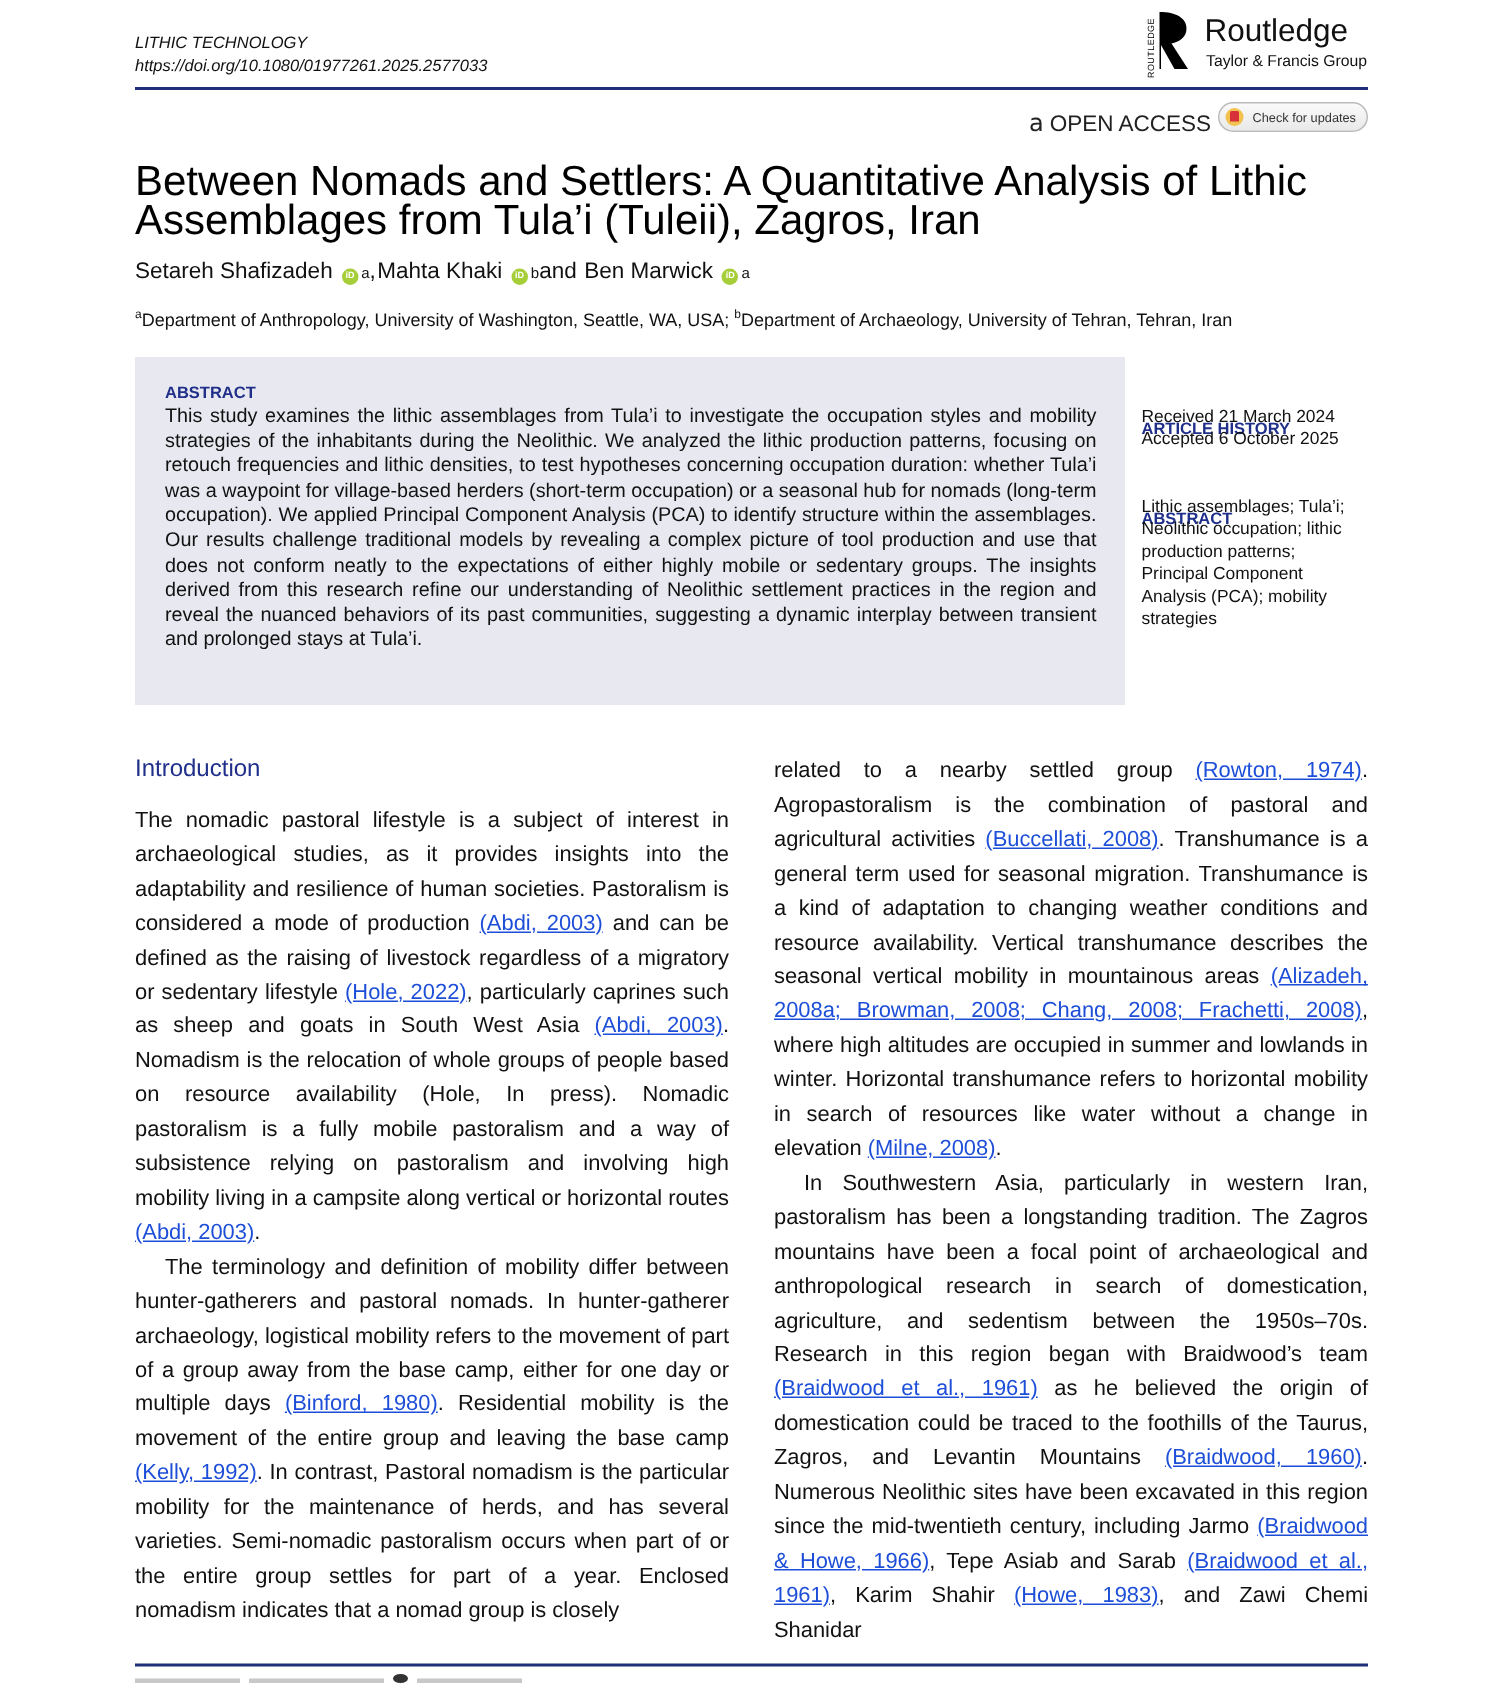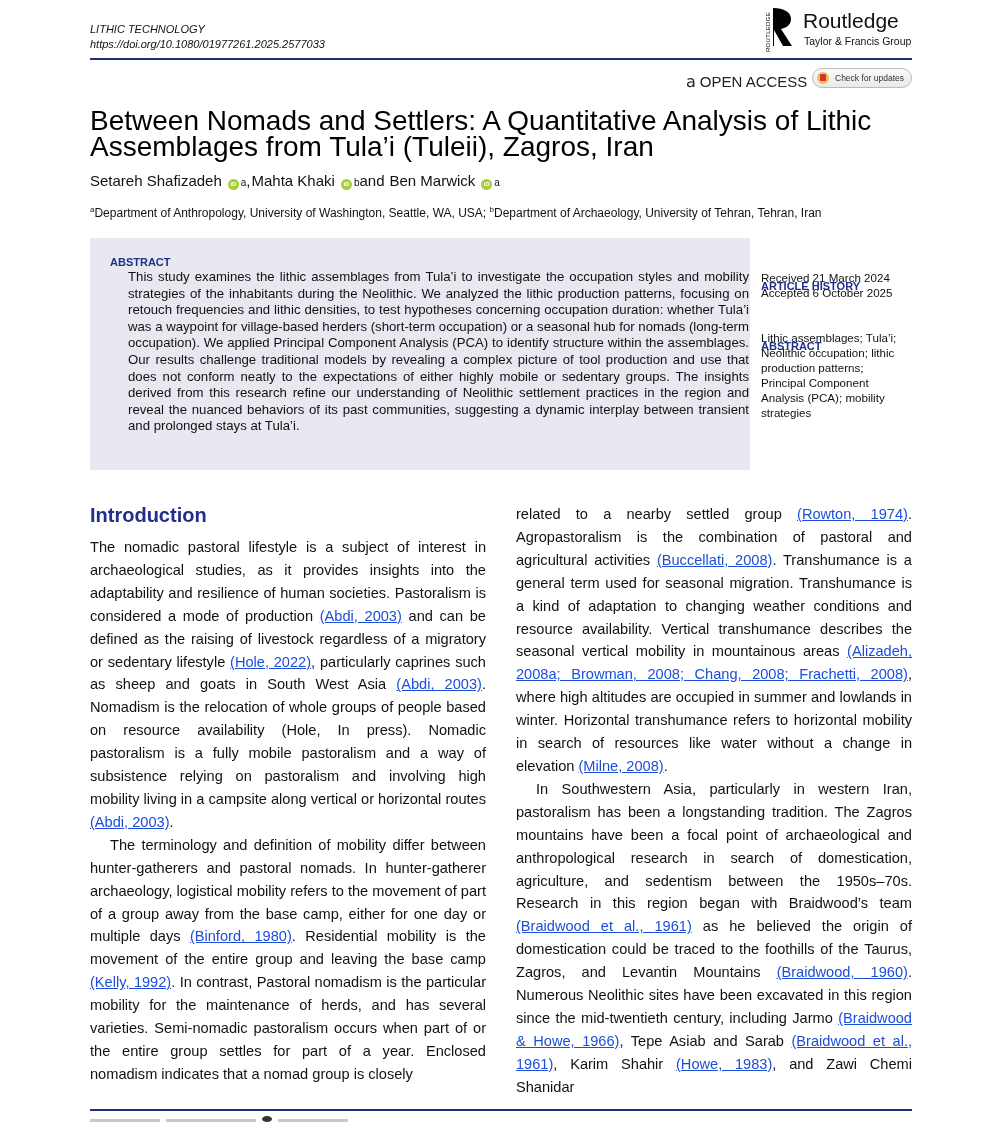--- a/index.html
+++ b/index.html
@@ -28,26 +28,26 @@
   .authors { left: 90px; top: 172px; font-size: 15px; color: #111; display: flex; align-items: baseline; }
   .orcid { display: inline-block; width: 11px; height: 11px; border-radius: 50%; background: #a6ce39; color: #fff;
            font-size: 6px; line-height: 11px; text-align: center; font-weight: bold; margin: 0 2px 0 6px; vertical-align: middle; }
   .sup { font-size: 10px; vertical-align: super; line-height: 0; }
   .affil { left: 90px; top: 206px; font-size: 12px; color: #111; white-space: nowrap; }
   .affil .s { font-size: 8px; vertical-align: super; line-height: 0; }
 
   
   .abox { left: 90px; top: 238px; width: 660px; height: 232px; background: #e8e9f0; }
   .abs-head { left: 110px; top: 256px; font-size: 11px; font-weight: bold; color: #1f2f8a; }
-  .abs-text { left: 128px; top: 269px; width: 621px; font-size: 13.2px; line-height: 16.6px; text-align: justify; color: #111; }
+  .abs-text { left: 110px; top: 269px; width: 621px; font-size: 13.2px; line-height: 16.6px; text-align: justify; color: #111; }
   .side-head { left: 761px; font-size: 11px; font-weight: bold; color: #1f2f8a; margin-top: 24px; }
   .side-text { left: 761px; width: 150px; font-size: 11.6px; line-height: 15px; color: #111; }
 
   
-  .intro-h { left: 90px; top: 504px; font-size: 20px; font-weight: bold; color: #1f2f8a; }
+  .intro-h { left: 90px; top: 504px; font-size: 16px; font-weight: normal; color: #1f2f8a; }
   .col { font-size: 14.6px; line-height: 22.9px; text-align: justify; color: #111; width: 396px; }
   .col p { margin: 0; }
   .col p.ind { text-indent: 20px; }
   .col-left { left: 90px; top: 536px; }
   .col-right { left: 516px; top: 503px; }
   .cite { color: #1d4ed8; text-decoration: underline; }
 
   .rule-bot { left: 90px; top: 1109px; width: 822px; height: 2px; background: #1f2f7a; }
   .foot { left: 90px; top: 1115px; width: 280px; height: 7px; overflow: hidden; }
   .foot span { display:inline-block; height: 3px; background:#c8c8c8; margin-right:6px; vertical-align: top; margin-top: 4px;}

